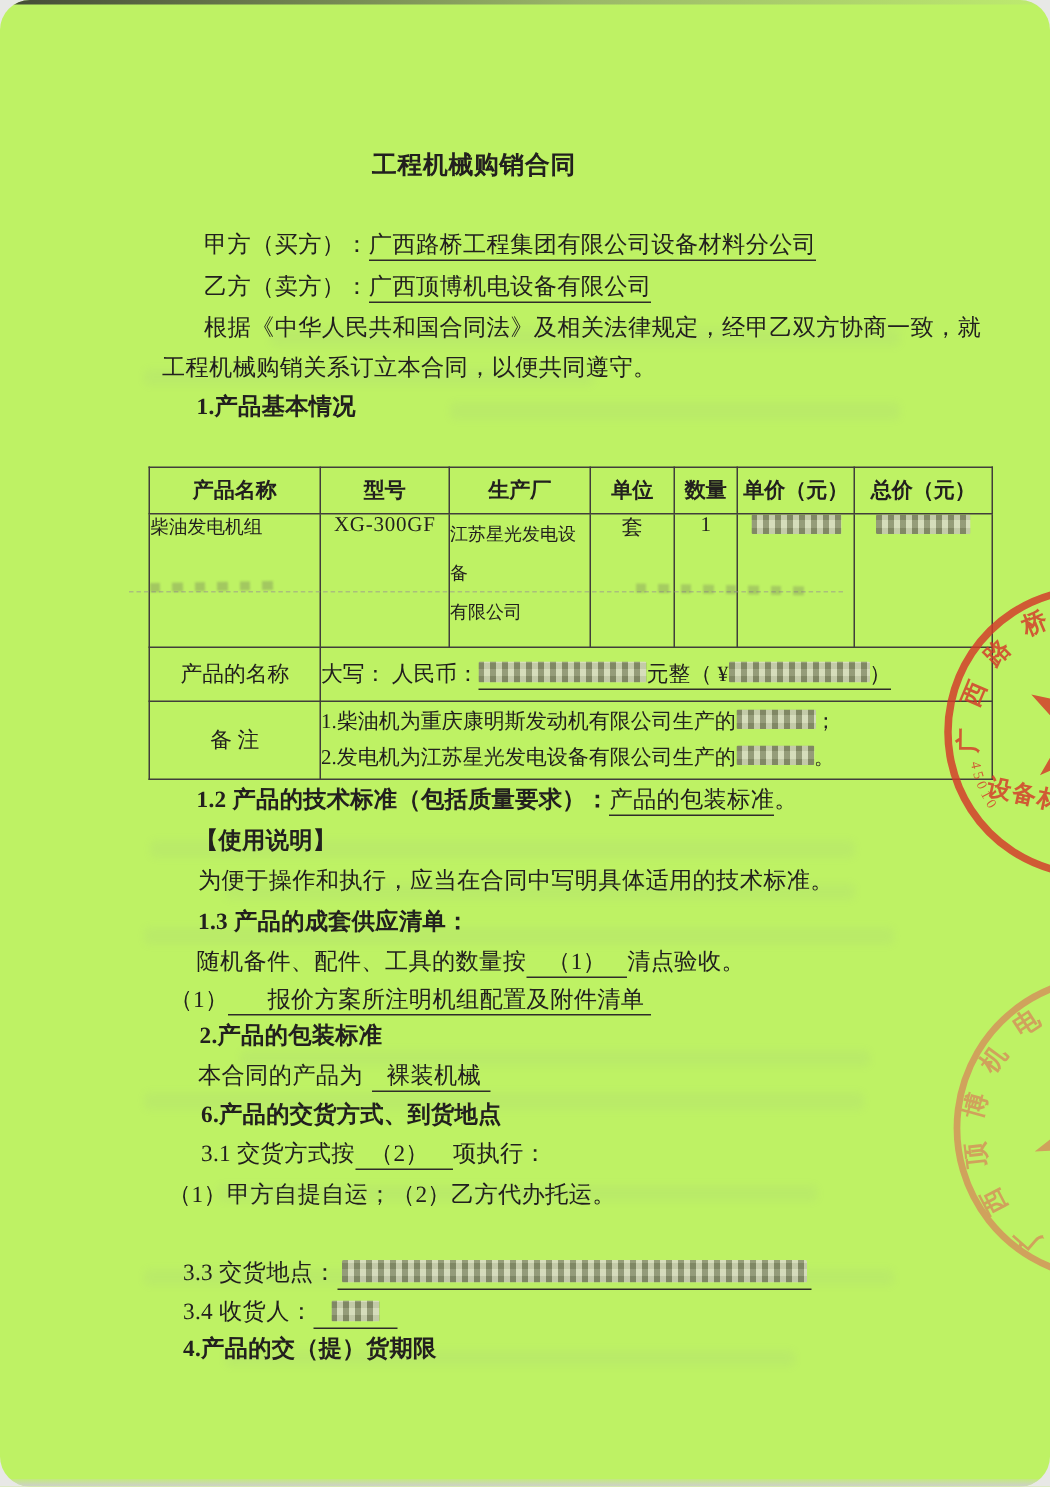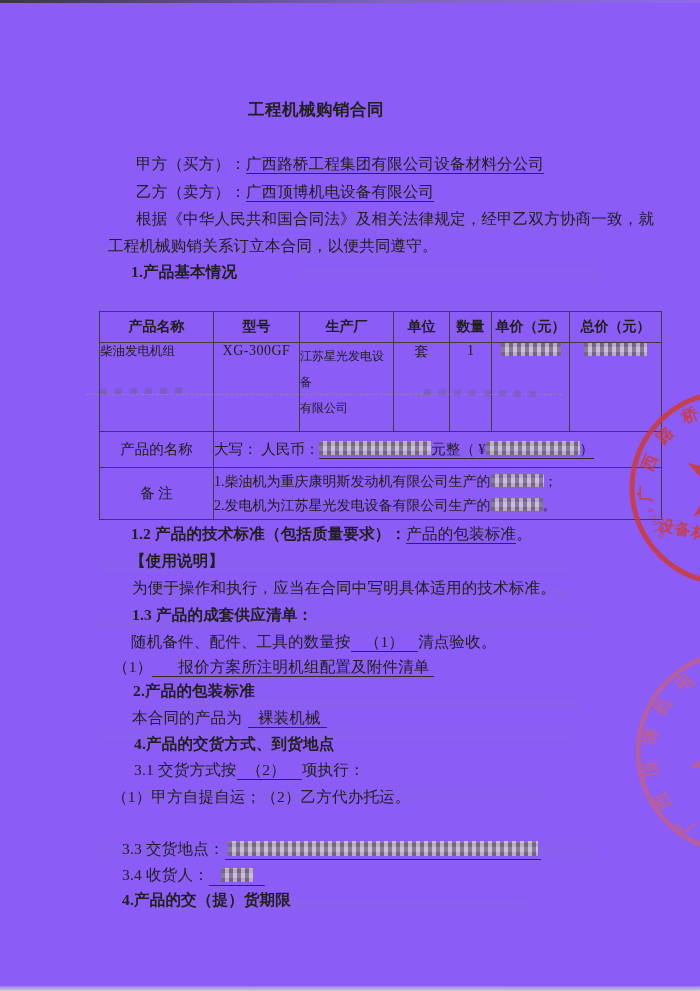--- a/index.html
+++ b/index.html
@@ -1,20 +1,21 @@
 <!DOCTYPE html>
 <html><head>
 <meta charset="utf-8">
 <style>
   html,body{margin:0;padding:0;background:#e8e8e6;}
   #page{
     position:relative;width:700px;height:991px;overflow:hidden;
-    background:#8b5cf6;
+    background:#bef264;
     font-family:"Liberation Serif","DejaVu Serif",serif;
     color:#22201e;
+    border-radius:20px;
   }
   
   .edge-top{position:absolute;top:0;left:0;width:100%;height:3px;
     background:linear-gradient(90deg,rgba(45,45,45,.85),rgba(110,110,110,.45) 55%,rgba(190,190,190,.12));}
   .edge-bottom{position:absolute;bottom:0;left:0;width:100%;height:5px;
     background:linear-gradient(0deg,#cfcfcd,rgba(210,210,208,.25));}
   
   .line{position:absolute;white-space:nowrap;font-size:15.5px;letter-spacing:.2px;line-height:1.25;}
   .b{font-weight:700;}
   .ul{border-bottom:1.4px solid #2f2c29;padding-bottom:1px;}
@@ -136,21 +137,21 @@
   <div class="line" style="left:132px;top:578px">为便于操作和执行，应当在合同中写明具体适用的技术标准。</div>
 
   <div class="line b" style="left:132px;top:605px">1.3 产品的成套供应清单：</div>
   <div class="line" style="left:131px;top:632px"><span>随机备件、配件、工具的数量按</span><span class="ul" style="padding:0 14px 1px 14px">（1）</span><span>清点验收。</span></div>
 
   <div class="line" style="left:113px;top:657px"><span>（1）</span><span class="ul" style="padding:0 4px 1px 26px">报价方案所注明机组配置及附件清单</span></div>
 
   <div class="line b" style="left:133px;top:681px">2.产品的包装标准</div>
   <div class="line" style="left:132px;top:708px"><span>本合同的产品为</span><span class="ul" style="padding:0 6px 1px 10px;margin-left:6px">裸装机械</span></div>
 
-  <div class="line b" style="left:134px;top:734px">4.产品的交货方式、到货地点</div>
+  <div class="line b" style="left:134px;top:734px">6.产品的交货方式、到货地点</div>
   <div class="line" style="left:134px;top:760px"><span>3.1 交货方式按</span><span class="ul" style="padding:0 16px 1px 10px">（2）</span><span>项执行：</span></div>
   <div class="line" style="left:112px;top:787px">（1）甲方自提自运；（2）乙方代办托运。</div>
 
 
   <div class="line" style="left:122px;top:839px"><span>3.3 交货地点：</span><span class="ul" style="padding:0 3px 2px 3px"><span class="redact" style="width:310px;height:15px;vertical-align:-2px"></span></span></div>
 
   <div class="line" style="left:122px;top:865px"><span>3.4 收货人：</span><span class="ul" style="padding:0 12px 2px 12px"><span class="redact" style="width:32px;height:14px;vertical-align:-2px"></span></span></div>
 
   <div class="line b" style="left:122px;top:890px">4.产品的交（提）货期限</div>
 

